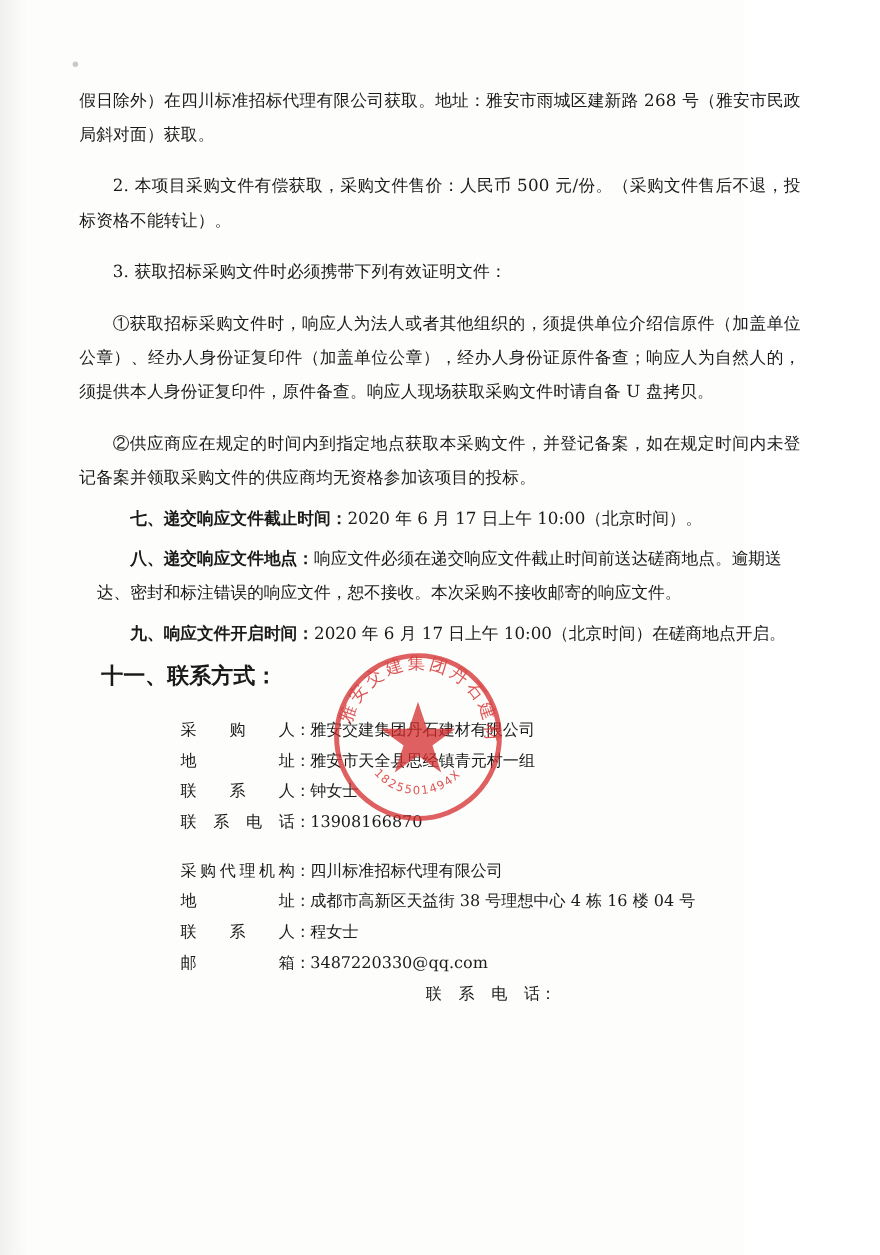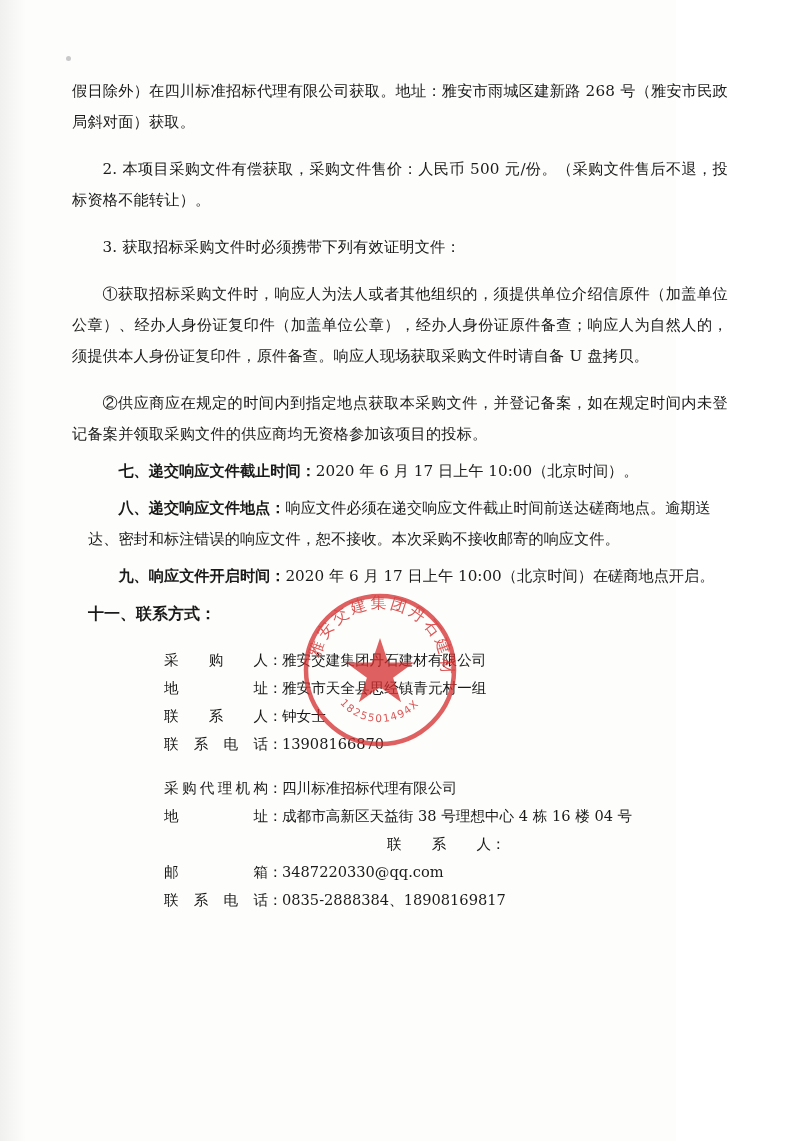--- a/index.html
+++ b/index.html
@@ -43,21 +43,21 @@
   .section {
     font-size: 15.2px;
     line-height: 31px;
     margin: 6px 0 2px 16px;
     text-indent: 2em;
   }
   .section b {
     font-weight: bold;
   }
   .heading-11 {
-    font-size: 16px;
+    font-size: 20px;
     line-height: 32px;
     font-weight: bold;
     margin-top: 6px;
     text-indent: 1em;
   }
   .contact-block {
     margin-top: 2px;
     margin-left: 92px;
     font-size: 14.6px;
     line-height: 28px;
@@ -182,30 +182,30 @@
         <span class="c-value">四川标准招标代理有限公司</span>
       </div>
       <div class="contact-row">
         <span class="c-label">地址</span>
         <span class="c-sep">：</span>
         <span class="c-value">成都市高新区天益街 38 号理想中心 4 栋 16 楼 04 号</span>
       </div>
       <div class="contact-row">
         <span class="c-label">联系人</span>
         <span class="c-sep">：</span>
+        <span class="c-value">程女士</span>
       </div>
       <div class="contact-row">
         <span class="c-label">邮箱</span>
         <span class="c-sep">：</span>
         <span class="c-value mono-ish">3487220330@qq.com</span>
       </div>
       <div class="contact-row">
         <span class="c-label">联系电话</span>
         <span class="c-sep">：</span>
-        <span class="c-value">0835-2888384、18908169817</span>
       </div>
     </div>
 
   </div>
 
   <div class="seal">
     <svg width="168" height="168" viewBox="0 0 168 168" xmlns="http://www.w3.org/2000/svg">
       <defs>
         <path id="sealArc" d="M 22,84 A 62,62 0 1 1 146,84" fill="none"></path>
         <path id="sealArcBottom" d="M 32,84 A 52,52 0 0 0 136,84" fill="none"></path>

